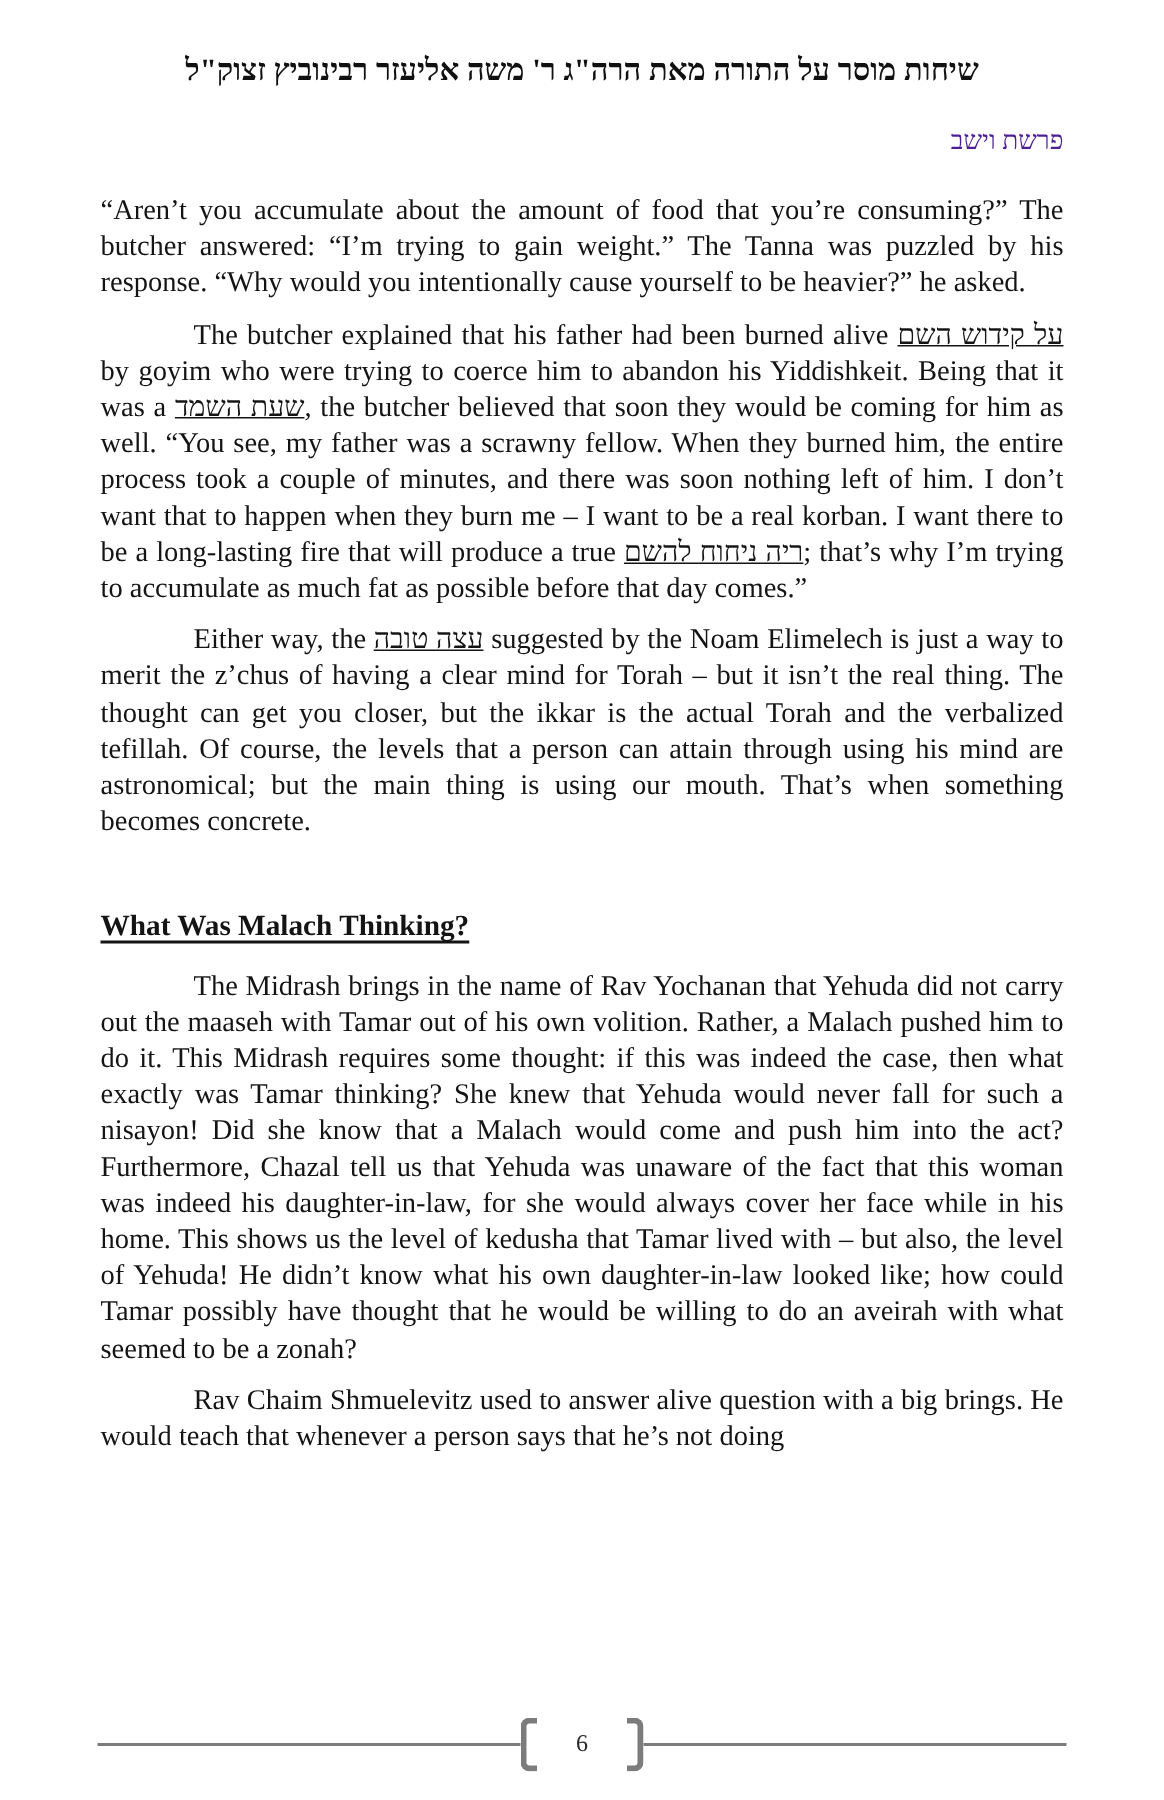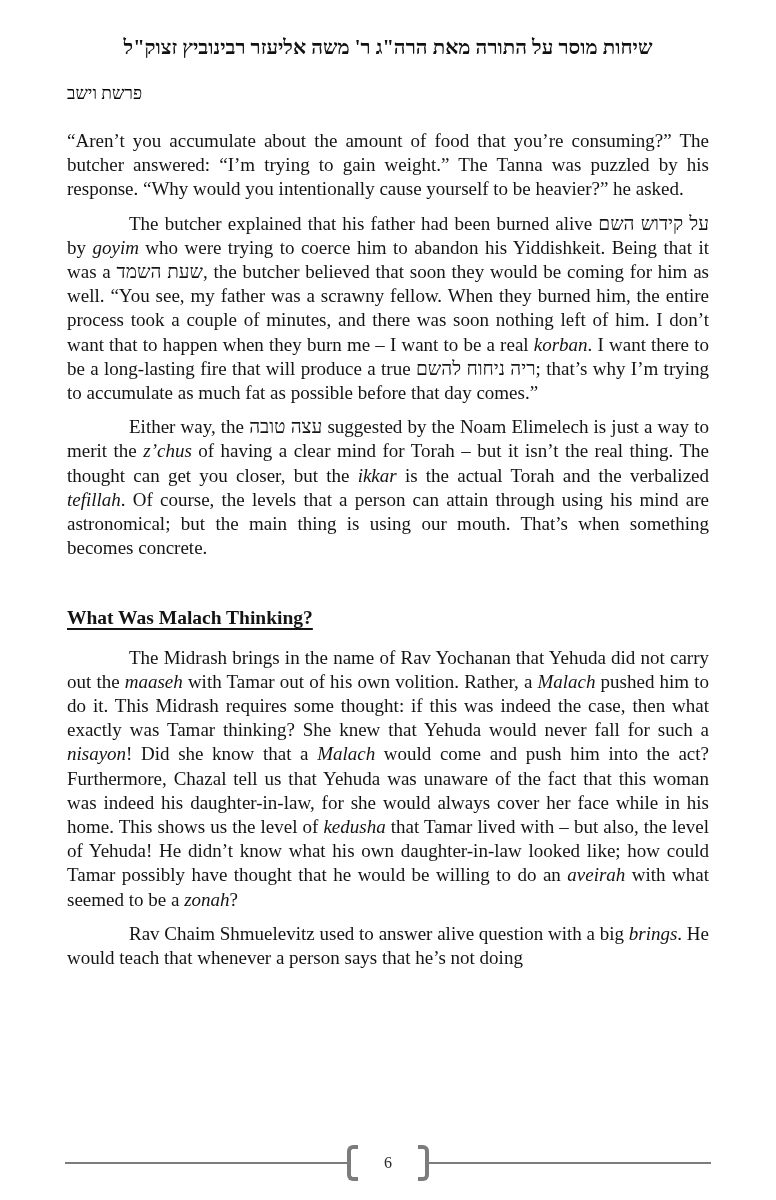--- a/index.html
+++ b/index.html
@@ -19,47 +19,47 @@
   }
   .doc-title {
     text-align: center;
     direction: rtl;
     font-weight: bold;
     font-size: 20.5px;
     line-height: 26px;
     color: #111111;
   }
   .doc-subtitle {
-    text-align: left;
+    text-align: right;
     direction: rtl;
     font-size: 17.5px;
     line-height: 22px;
     margin-top: 22px;
-    color: #000000;
+    color: #4c1d95;
   }
   .doc-body {
     margin-top: 25px;
     font-size: 19px;
     line-height: 24.2px;
     text-align: justify;
   }
   .doc-body p.para { margin-bottom: 10px; }
   .doc-body p.para.indent { text-indent: 62px; }
   .doc-body h2.section-heading {
     font-size: 19.5px;
     font-weight: bold;
     text-align: left;
     text-indent: 0;
     text-decoration: underline;
     text-decoration-thickness: 2px;
     text-underline-offset: 4px;
     margin: 46px 0 15px 0;
   }
-  .italic { font-style: italic; }
-  .hebrew { unicode-bidi: embed; }
+  .italic { }
+  .hebrew { unicode-bidi: embed; text-decoration: underline; }
   .page-footer {
     position: absolute;
     left: 0;
     bottom: 19px;
     width: 100%;
     padding: 0 65px;
     display: flex;
     align-items: center;
   }
   .footer-rule {

